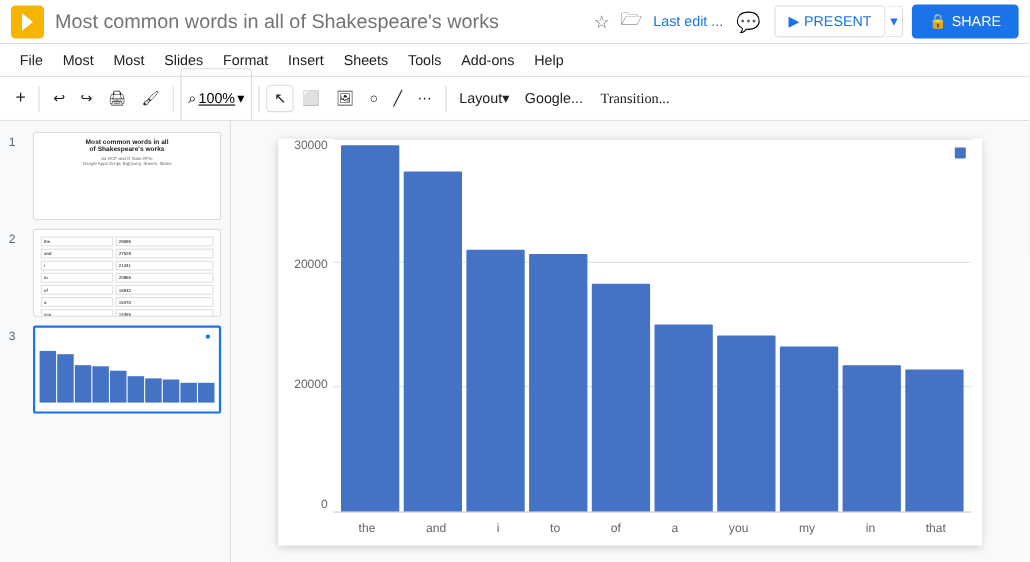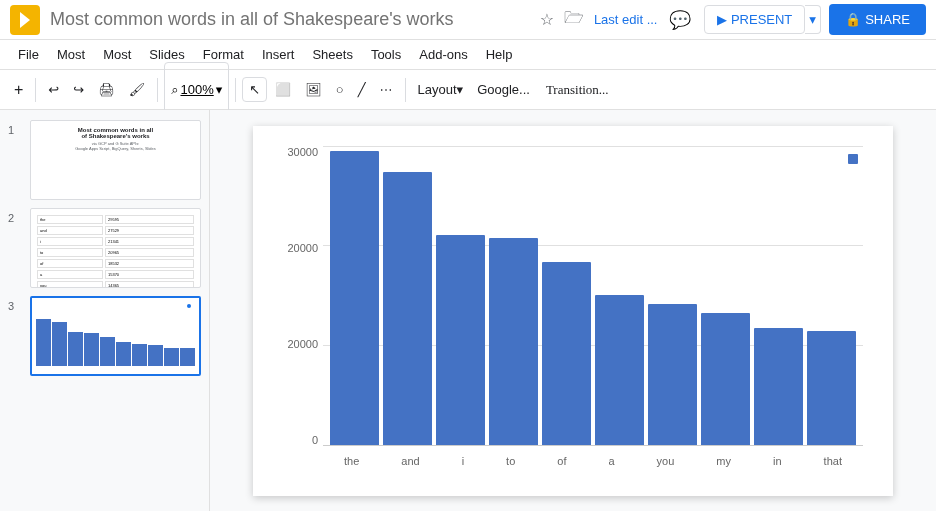--- a/index.html
+++ b/index.html
@@ -85,21 +85,21 @@
     #slide2-table td { border: 0.5px solid #e0e0e0; padding: 1px 2px; }
     #mini-dot { width: 4px; height: 4px; background: #1a73e8; border-radius: 50%; position: absolute; top: 6px; right: 8px; }
 
     
     #editor-area {
       flex: 1; display: flex; align-items: center; justify-content: center;
       background: #f8f9fa; overflow: hidden;
     }
     #slide-canvas {
       background: #fff; box-shadow: 0 2px 8px rgba(0,0,0,0.2);
-      width: 640px; height: 370px; position: relative; padding: 20px;
+      width: 640px; height: 370px; position: relative; 
     }
 
     
     #chart-container { width: 100%; height: 100%; position: relative; }
     .chart-y-axis { position: absolute; left: 0; top: 0; bottom: 30px; width: 50px; display: flex; flex-direction: column; justify-content: space-between; align-items: flex-end; padding-right: 5px; font-size: 11px; color: #666; }
     .chart-area { position: absolute; left: 50px; right: 10px; top: 0; bottom: 30px; border-bottom: 1px solid #ccc; border-left: none; }
     .chart-x-axis { position: absolute; left: 50px; right: 10px; bottom: 0; height: 30px; display: flex; justify-content: space-around; align-items: center; font-size: 11px; color: #666; }
     .grid-line { position: absolute; left: 0; right: 0; border-top: 1px solid #e0e0e0; }
     .bars-container { position: absolute; left: 0; right: 0; top: 0; bottom: 0; display: flex; align-items: flex-end; justify-content: space-around; padding: 0 5px; }
     .bar { background: #4472c4; border-radius: 1px 1px 0 0; flex: 1; margin: 0 2px; }

